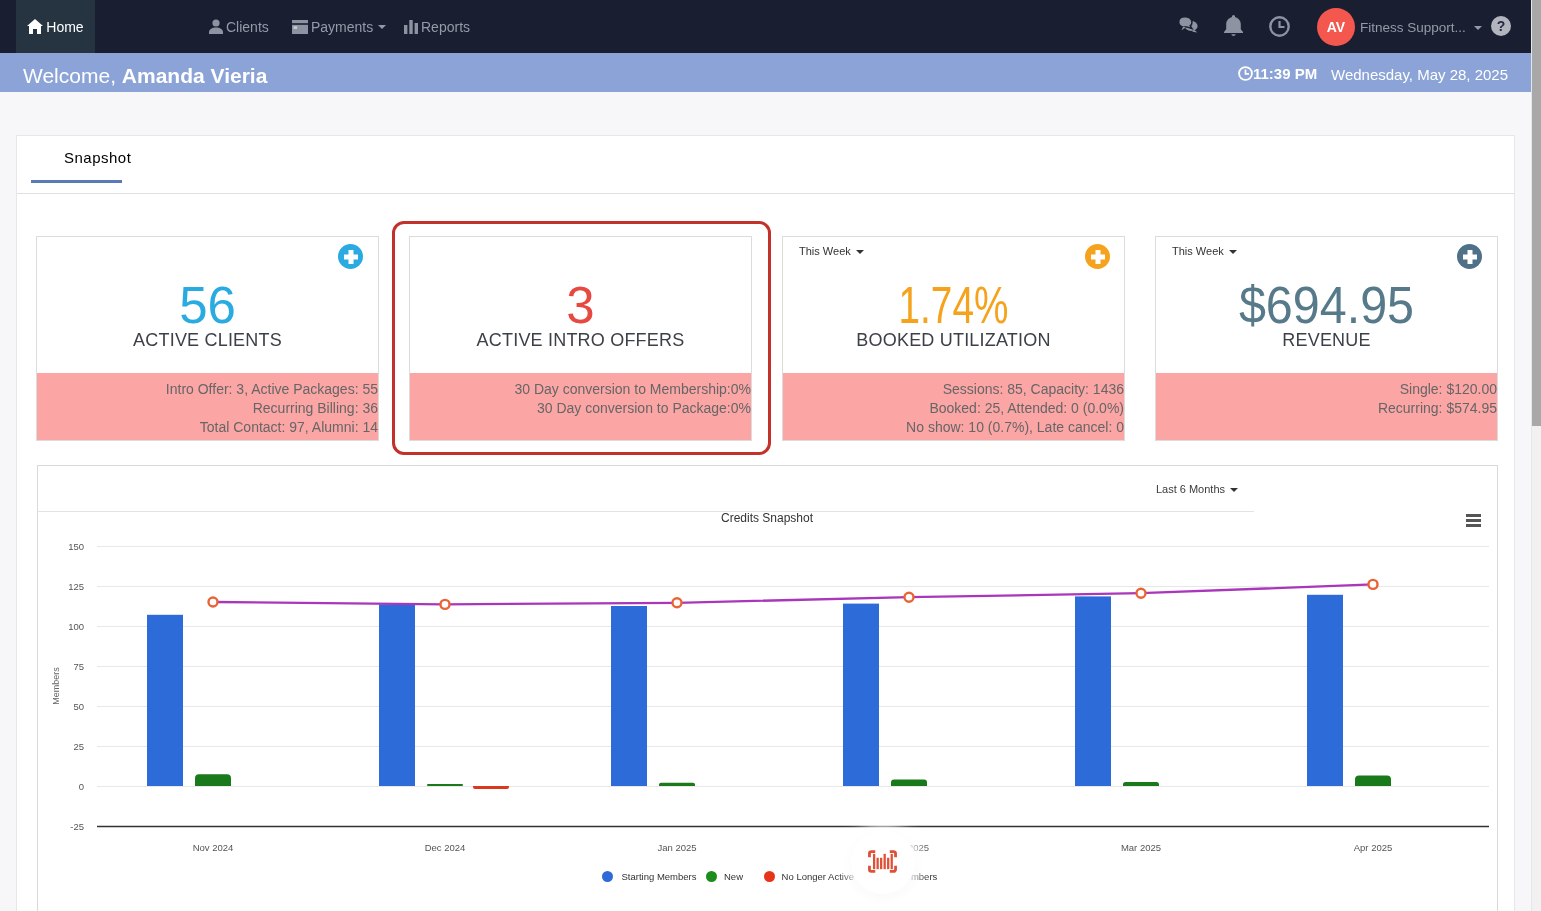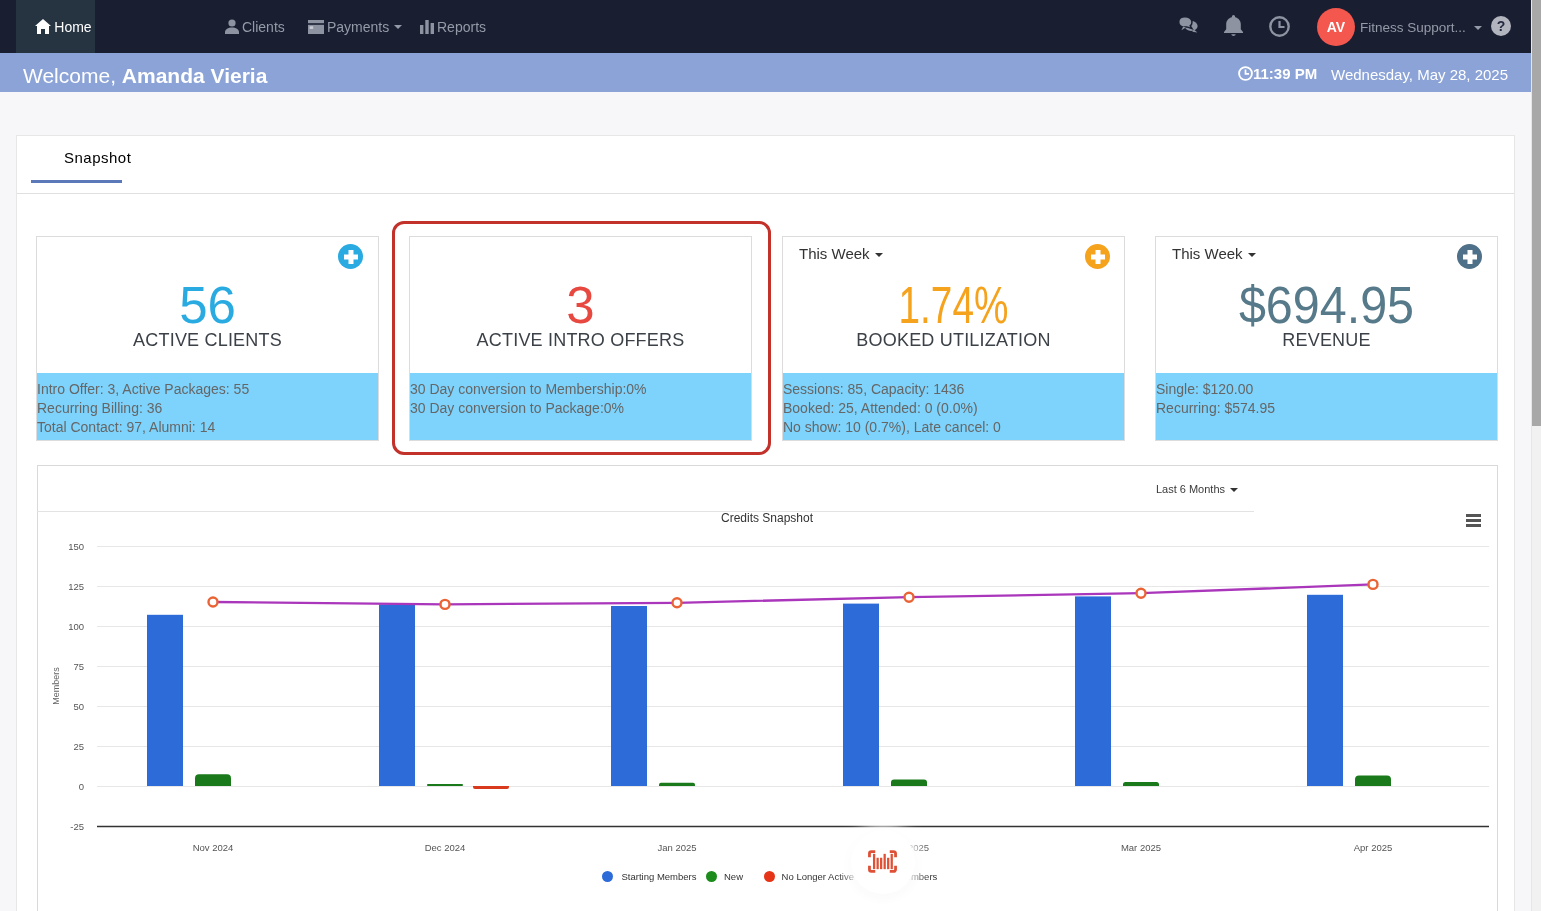--- a/index.html
+++ b/index.html
@@ -2,40 +2,40 @@
 <html><head>
 <meta charset="utf-8">
 <style>
 * { margin:0; padding:0; box-sizing:border-box; }
 html,body { width:1541px; height:911px; overflow:hidden; }
 body { font-family:"Liberation Sans", sans-serif; background:#f7f7f9; position:relative; }
 .abs { position:absolute; }
 
 
 #navbar { left:0; top:0; width:1531px; height:53px; background:#1a1e31; }
-.navitem { position:absolute; top:0; height:53px; display:flex; align-items:center; color:#959aa8; font-size:14px;padding-left:16px; }
+.navitem { position:absolute; top:0; height:53px; display:flex; align-items:center; color:#959aa8; font-size:14px; }
 .navitem svg { margin-right:3px; }
 #navhome { left:16px; width:79px; background:#263442; color:#fff; justify-content:center; }
 
 #welcome { left:0; top:53px; width:1531px; height:39px; background:#8ba3d6; color:#fff; }
 
 
 #portlet { left:16px; top:135px; width:1499px; height:776px; background:#fff; border:1px solid #e7e7e7; border-bottom:none; }
 #snaptab { left:64px; top:149px; font-size:15px; color:#000000; letter-spacing:0.5px; }
 #snapline { left:31px; top:180px; width:91px; height:3px; background:#5b79b8; }
 #tabdiv { left:17px; top:193px; width:1497px; height:1px; background:#e0e0e0; }
 
 
 .card { position:absolute; top:236px; width:343px; height:205px; background:#fff; border:1px solid #dcdcdc; }
 .cardnum { position:absolute; left:0; width:100%; text-align:center; top:39px; font-size:51px; letter-spacing:0; }
 .cardlbl { position:absolute; left:0; width:100%; text-align:center; top:93px; font-size:18px; color:#3c4148; letter-spacing:0.2px; }
-.cardfoot { position:absolute; left:0; bottom:0; width:100%; height:67px; background:#7dd3fc; text-align:left; font-size:14px; color:#666; padding-top:7px; line-height:19px; }
+.cardfoot { position:absolute; left:0; bottom:0; width:100%; height:67px; background:#fca5a5; text-align:right; font-size:14px; color:#666; padding-top:7px; line-height:19px; }
 .plusbtn { position:absolute; width:25px; height:25px; border-radius:50%; color:#fff; font-weight:bold; text-align:center; }
 .plusbtn svg { margin-top:5.5px; }
-.thisweek { position:absolute; left:16px; top:8px; font-size:15px; color:#333; }
+.thisweek { position:absolute; left:16px; top:8px; font-size:11px; color:#333; }
 .caret { display:inline-block; width:0; height:0; border-left:4.5px solid transparent; border-right:4.5px solid transparent; border-top:4.5px solid #333; margin-left:5px; vertical-align:middle; }
 #redwrap { left:392px; top:221px; width:379px; height:234px; border:3px solid #c2322b; border-radius:12px; }
 
 
 #chartpanel { left:37px; top:465px; width:1461px; height:446px; background:#fff; border:1px solid #d9d9d9; border-bottom:none; }
 #chartheader { left:37px; top:465px; width:1217px; height:40px; border-bottom:1px solid #e3e3e3; font-size:11px; color:#3a3a3a;margin-top:7px; }
 #chartheader > span { position:absolute; right:16px; top:11px; white-space:nowrap; }
 
 
 #sbtrack { left:1531px; top:0; width:10px; height:911px; background:#f1f1f1; border-left:1px solid #e6e6e6; }

